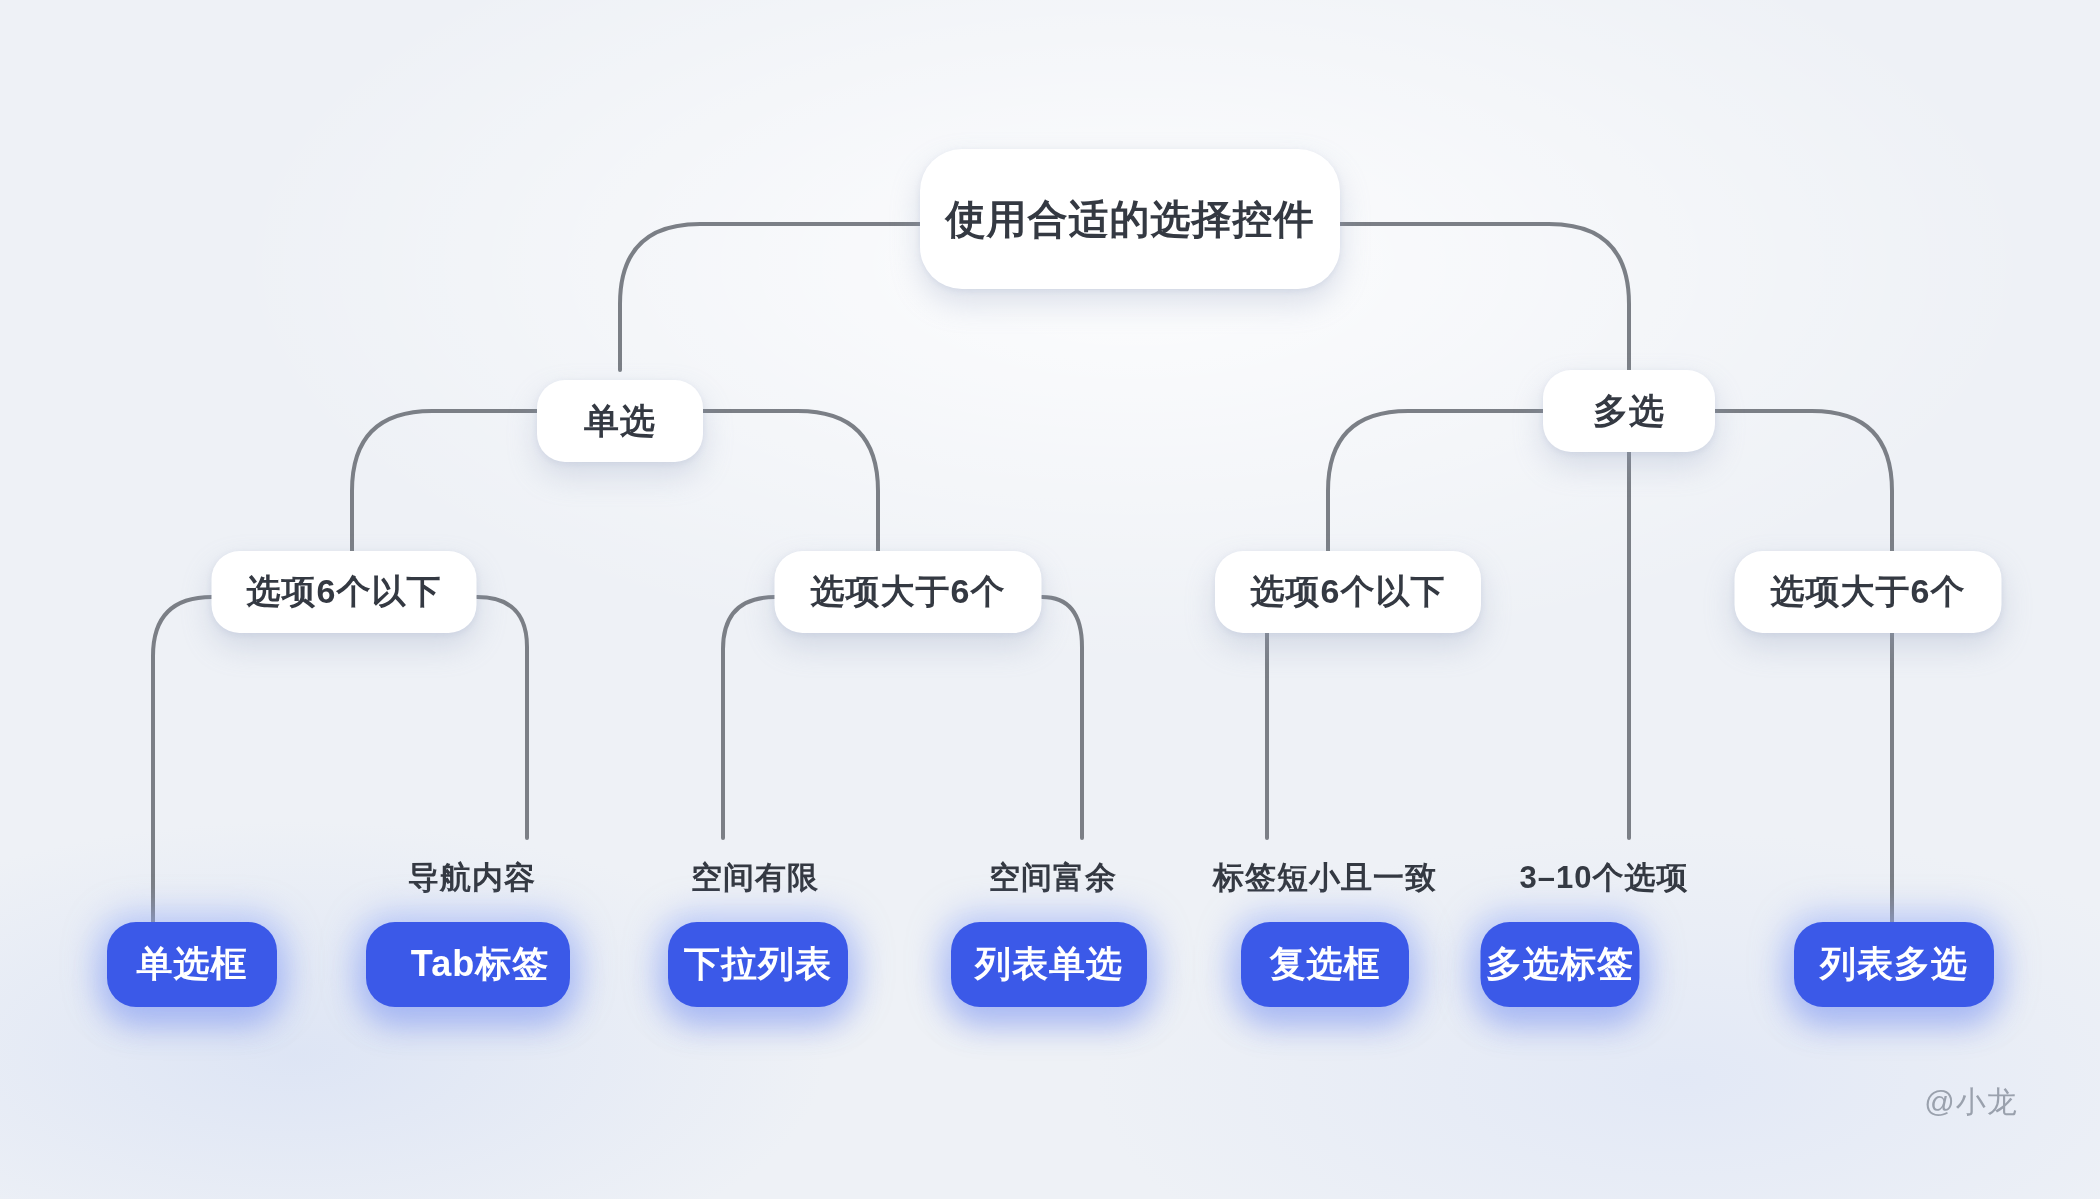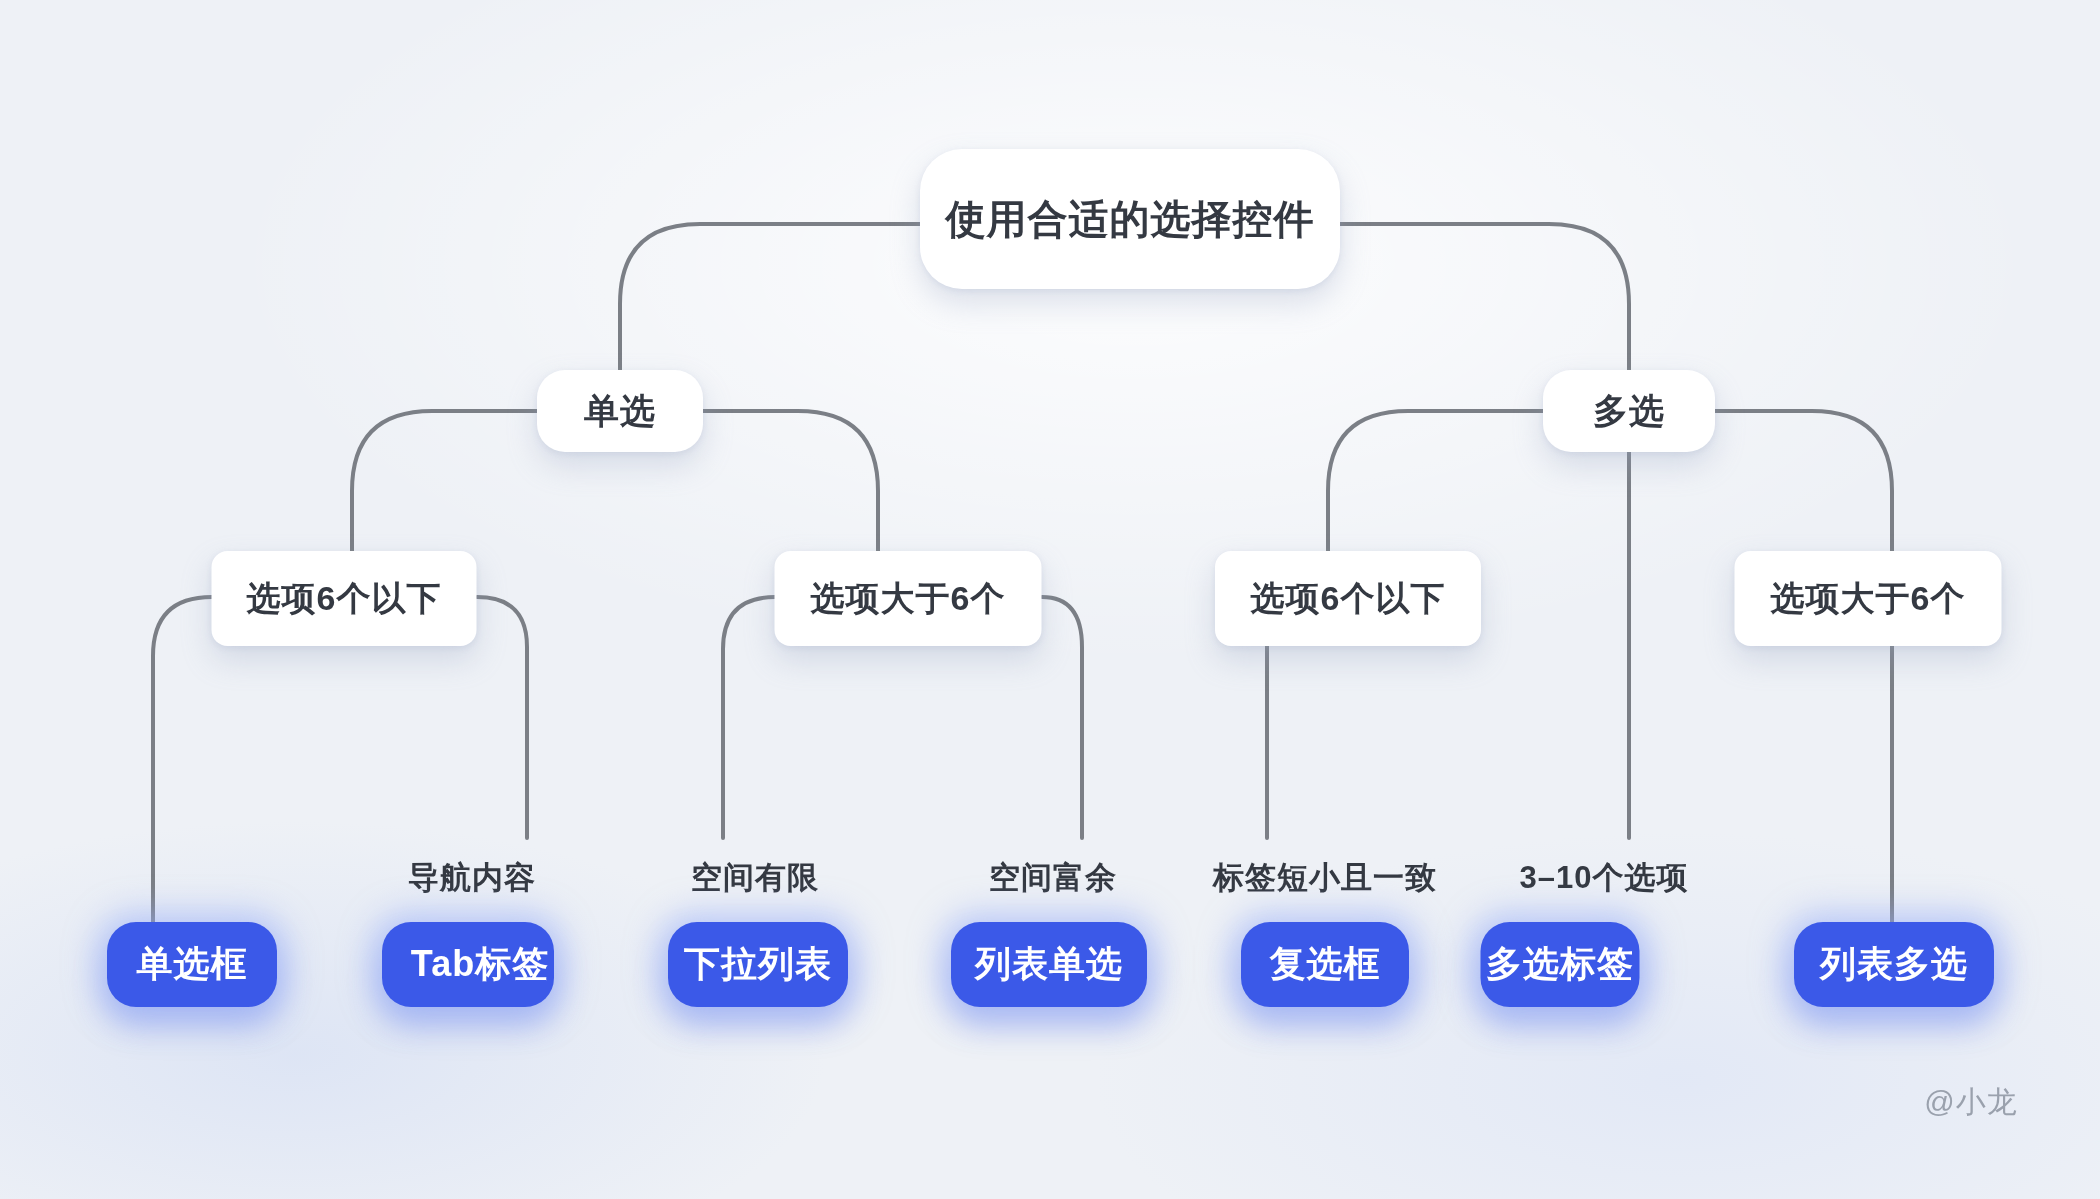--- a/index.html
+++ b/index.html
@@ -18,21 +18,21 @@
     position:absolute;display:flex;align-items:center;justify-content:center;
     transform:translateX(-50%);box-sizing:border-box;white-space:nowrap;
     font-weight:700;color:#343942;letter-spacing:1px;
   }
   .node-white{
     background:#ffffff;border-radius:28px;
     box-shadow:0 14px 30px rgba(148,163,192,0.30), 0 2px 6px rgba(148,163,192,0.18);
   }
   .node-root{top:149px;height:140px;border-radius:42px;font-size:40px;}
   .node-l2{top:370px;height:82px;font-size:35px;}
-  .node-l3{top:551px;height:95px;font-size:34px;border-radius:16px;}
+  .node-l3{top:551px;height:82px;font-size:34px;}
   .node-blue{
     top:922px;height:85px;border-radius:29px;font-size:36px;color:#ffffff;
     background:#3b59e8;
     box-shadow:0 0 30px 12px rgba(155,177,250,0.50), 0 18px 32px rgba(76,106,232,0.35);
   }
   .annotation{
     position:absolute;top:858px;height:40px;transform:translateX(-50%);
     display:flex;align-items:center;justify-content:center;white-space:nowrap;
     font-weight:700;font-size:31px;color:#343942;letter-spacing:1px;
   }
@@ -58,21 +58,21 @@
     <path d="M 477 597 Q 527 597 527 647 L 527 838"></path>
     <path d="M 775 597 Q 723 597 723 649 L 723 838"></path>
     <path d="M 1042 597 Q 1082 597 1082 647 L 1082 838"></path>
     <path d="M 1267 633 L 1267 838"></path>
   </svg>
 
   <div class="node node-white node-root" style="left:1130px;width:420px;">
     <span>使用合适的选择控件</span>
   </div>
 
-  <div class="node node-white node-l2" style="left:620px;width:166px;">
+  <div class="node node-white node-l2" style="left:620px;width:166px;margin-top:10px;">
     <span>单选</span>
   </div>
   <div class="node node-white node-l2" style="left:1629px;width:172px;">
     <span>多选</span>
   </div>
 
   <div class="node node-white node-l3" style="left:344px;width:265px;">
     <span>选项6个以下</span>
   </div>
   <div class="node node-white node-l3" style="left:908px;width:267px;">
@@ -97,21 +97,21 @@
   <div class="annotation" style="left:1325px;">
     <span>标签短小且一致</span>
   </div>
   <div class="annotation" style="left:1604px;">
     <span>3–10个选项</span>
   </div>
 
   <div class="node node-blue" style="left:192px;width:170px;">
     <span>单选框</span>
   </div>
-  <div class="node node-blue" style="left:468px;width:172px;padding-left:24px;">
+  <div class="node node-blue" style="left:468px;width:204px;padding-left:24px;">
     <span>Tab标签</span>
   </div>
   <div class="node node-blue" style="left:758px;width:180px;">
     <span>下拉列表</span>
   </div>
   <div class="node node-blue" style="left:1049px;width:196px;">
     <span>列表单选</span>
   </div>
   <div class="node node-blue" style="left:1325px;width:168px;">
     <span>复选框</span>

